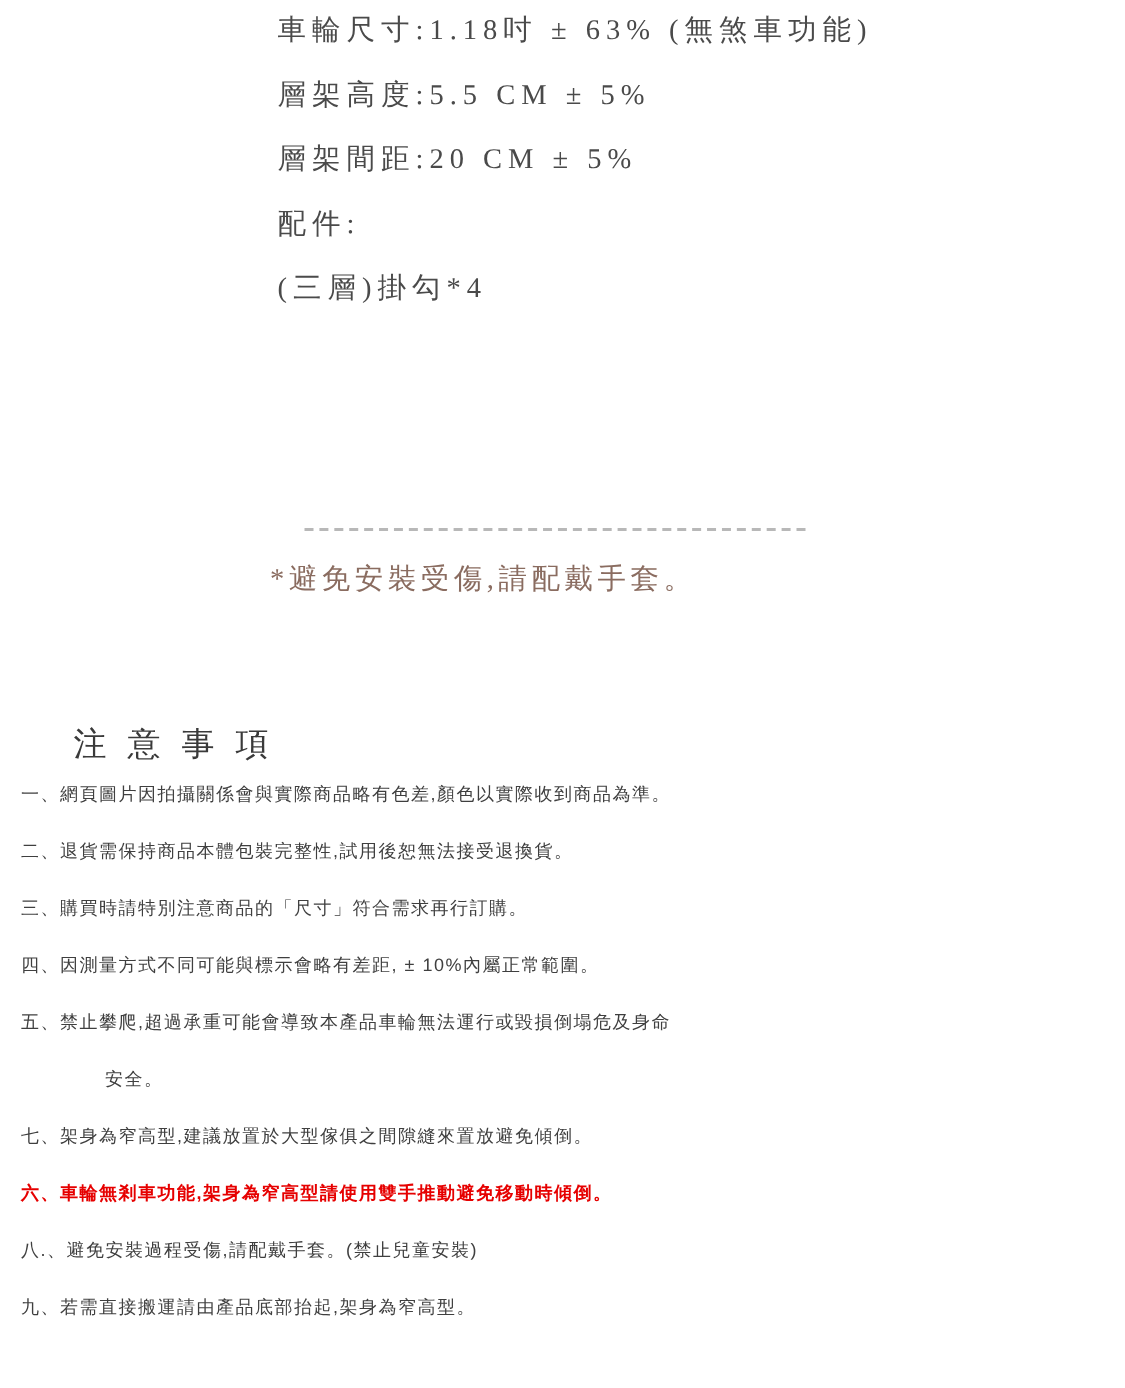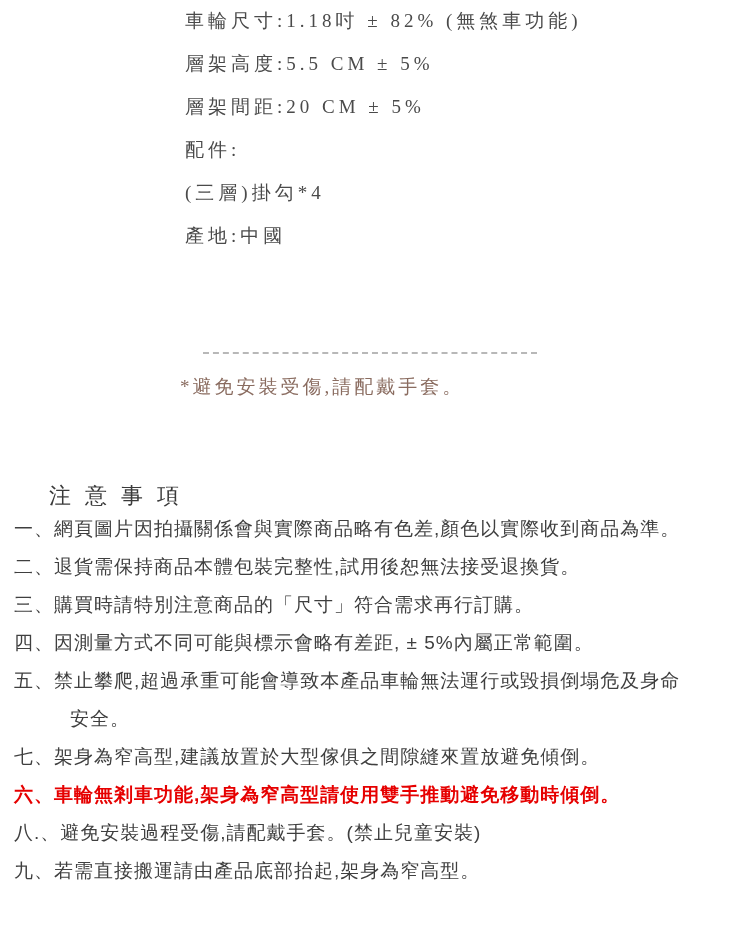--- a/index.html
+++ b/index.html
@@ -31,58 +31,57 @@
   
   .heading{
     position:absolute;left:33px;top:465px;margin:16px;line-height:30px;
     font-family:"Liberation Serif","DejaVu Serif",serif;
     font-size:22px;font-weight:500;letter-spacing:14px;
     color:var(--heading-text,#3a3a3a);
   }
   
   .notices{
     position:absolute;left:14px;top:510px;width:732px;
-    font-size:19px;letter-spacing:1px;
+    font-size:12px;letter-spacing:1px;
     color:var(--notice-text,#3f3f3f);
   }
   .notice-item{
     line-height:38px;
     padding-left:56px;text-indent:-56px;  
     white-space:pre-wrap;
   }
   .notice-item.warning{
     color:var(--warning-text,#e60000);
     font-weight:bold;
   }
 </style>
 </head>
 <body>
 
 <div class="page">
 
   <div class="specs" id="specs">
-      <div class="spec-line">車輪尺寸:1.18吋 ± 82% (無煞車功能)</div>
+      <div class="spec-line">車輪尺寸:1.18吋 ± 63% (無煞車功能)</div>
       <div class="spec-line">層架高度:5.5 CM ± 5%</div>
       <div class="spec-line">層架間距:20 CM ± 5%</div>
       <div class="spec-line">配件:</div>
       <div class="spec-line">(三層)掛勾*4</div>
-      <div class="spec-line">產地:中國</div>
     </div>
 
   <div class="divider"></div>
 
   <div class="note">*避免安裝受傷,請配戴手套。</div>
 
   <h2 class="heading">注意事項</h2>
 
   <div class="notices" id="notices">
       <div class="notice-item">一、網頁圖片因拍攝關係會與實際商品略有色差,顏色以實際收到商品為準。</div>
       <div class="notice-item">二、退貨需保持商品本體包裝完整性,試用後恕無法接受退換貨。</div>
       <div class="notice-item">三、購買時請特別注意商品的「尺寸」符合需求再行訂購。</div>
-      <div class="notice-item">四、因測量方式不同可能與標示會略有差距, ± 5%內屬正常範圍。</div>
+      <div class="notice-item">四、因測量方式不同可能與標示會略有差距, ± 10%內屬正常範圍。</div>
       <div class="notice-item">五、禁止攀爬,超過承重可能會導致本產品車輪無法運行或毀損倒塌危及身命
 安全。</div>
       <div class="notice-item">七、架身為窄高型,建議放置於大型傢俱之間隙縫來置放避免傾倒。</div>
       <div class="notice-item warning">六、車輪無剎車功能,架身為窄高型請使用雙手推動避免移動時傾倒。</div>
       <div class="notice-item">八.、避免安裝過程受傷,請配戴手套。(禁止兒童安裝)</div>
       <div class="notice-item">九、若需直接搬運請由產品底部抬起,架身為窄高型。</div>
     </div>
 
 </div>
 

